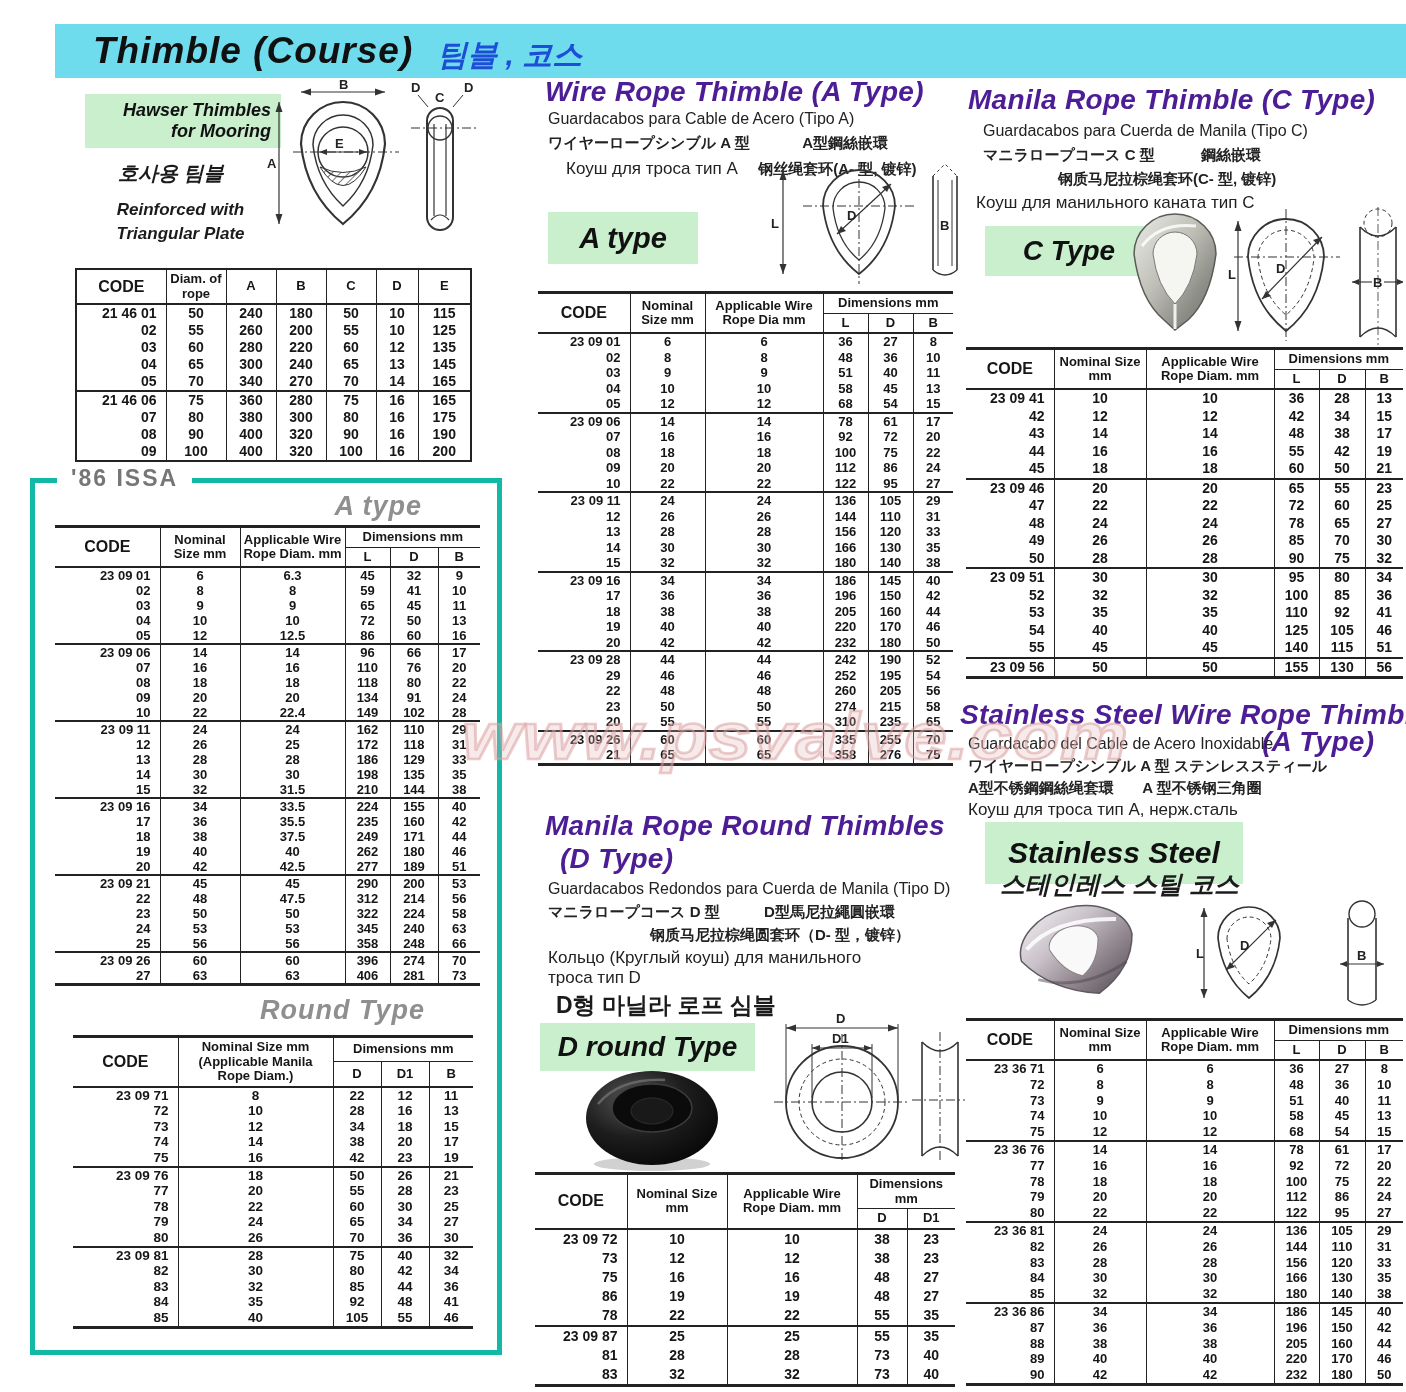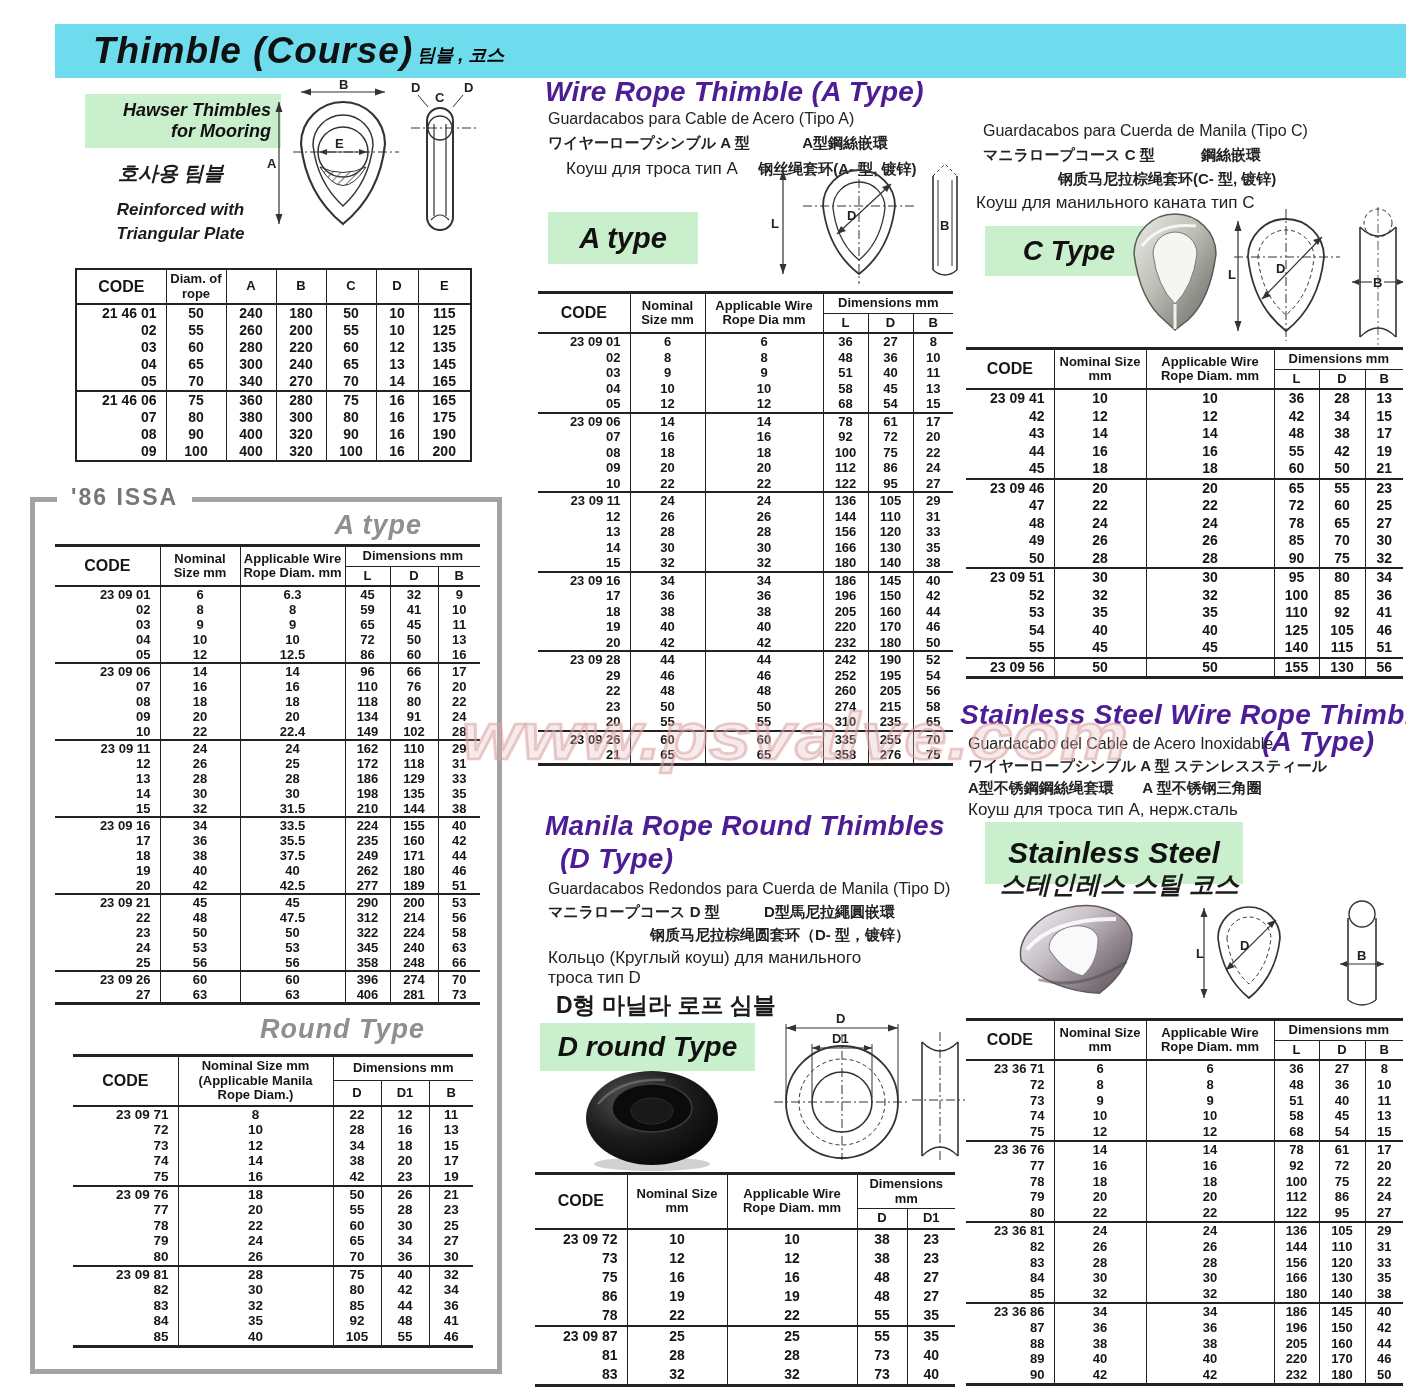--- a/index.html
+++ b/index.html
@@ -4,28 +4,28 @@
 <style>
   html,body{margin:0;padding:0;background:#ffffff;}
   #page{position:relative;width:1406px;height:1392px;background:#ffffff;overflow:hidden;
         font-family:"Liberation Sans",sans-serif;color:#1b1b1b;}
   .abs{position:absolute;}
 
   
   .title-bar{position:absolute;left:55px;top:24px;right:0;height:54px;background:#6edcec;
              display:flex;align-items:center;padding-left:38px;}
   .title-en{font-size:37px;font-weight:bold;font-style:italic;letter-spacing:1px;color:#101010;}
-  .title-ko{font-size:18px;font-weight:bold;font-style:italic;margin-left:4px;color:#000000;padding-top:8px;}
+  .title-ko{font-size:30px;font-weight:bold;font-style:italic;margin-left:24px;color:#1d4ed8;padding-top:8px;}
 
   
   .badge{background:#c9efcd;display:flex;align-items:center;justify-content:center;
          font-weight:bold;font-style:italic;color:#111;}
 
   
-  .issa-box{position:absolute;left:30px;top:478px;width:462px;height:867px;border:5px solid #a3a3a3;margin-top:19px;}
+  .issa-box{position:absolute;left:30px;top:478px;width:462px;height:867px;border:5px solid #14b8a6;}
   .issa-legend{position:absolute;left:22px;top:-18px;background:#ffffff;padding:0 14px;
                color:#767676;font-size:23px;font-weight:bold;letter-spacing:2px;}
   .gray-label{color:#8f8f8f;font-size:27px;font-weight:bold;font-style:italic;letter-spacing:1px;}
 
   
   .h1{font-size:28px;font-weight:bold;font-style:italic;color:#4c1d95;letter-spacing:0.3px;white-space:nowrap;}
   .sub-lat{font-size:16px;color:#222;white-space:nowrap;}
   .sub-cjk{font-size:15px;font-weight:bold;color:#222;white-space:nowrap;}
 
   
@@ -1001,20 +1001,21 @@
         <tr>
           <td class="code">83</td>
           <td>32</td>
           <td>32</td>
           <td>73</td>
           <td>40</td>
         </tr>
       </tbody>
     </table>
 
+  <div class="abs h1" style="left:968px;top:84px;">Manila Rope Thimble (C Type)</div>
   <div class="abs sub-lat" style="left:983px;top:122px;">Guardacabos para Cuerda de Manila (Tipo C)</div>
   <div class="abs" style="left:983px;top:146px;">
     <span class="sub-cjk">マニラロープコース C 型</span>
     <span class="sub-cjk" style="margin-left:42px;">鋼絲嵌環</span>
   </div>
   <div class="abs sub-cjk" style="left:1058px;top:170px;">钢质马尼拉棕绳套环(C- 型, 镀锌)</div>
   <div class="abs sub-lat" style="left:976px;top:193px;font-size:17px;">Коуш для манильного каната тип C</div>
   <div class="abs badge" style="left:985px;top:226px;width:168px;height:50px;font-size:28px;">C Type</div>
 
   <svg class="abs" style="left:1122px;top:210px;" width="108" height="125" viewBox="0 0 108 125">

